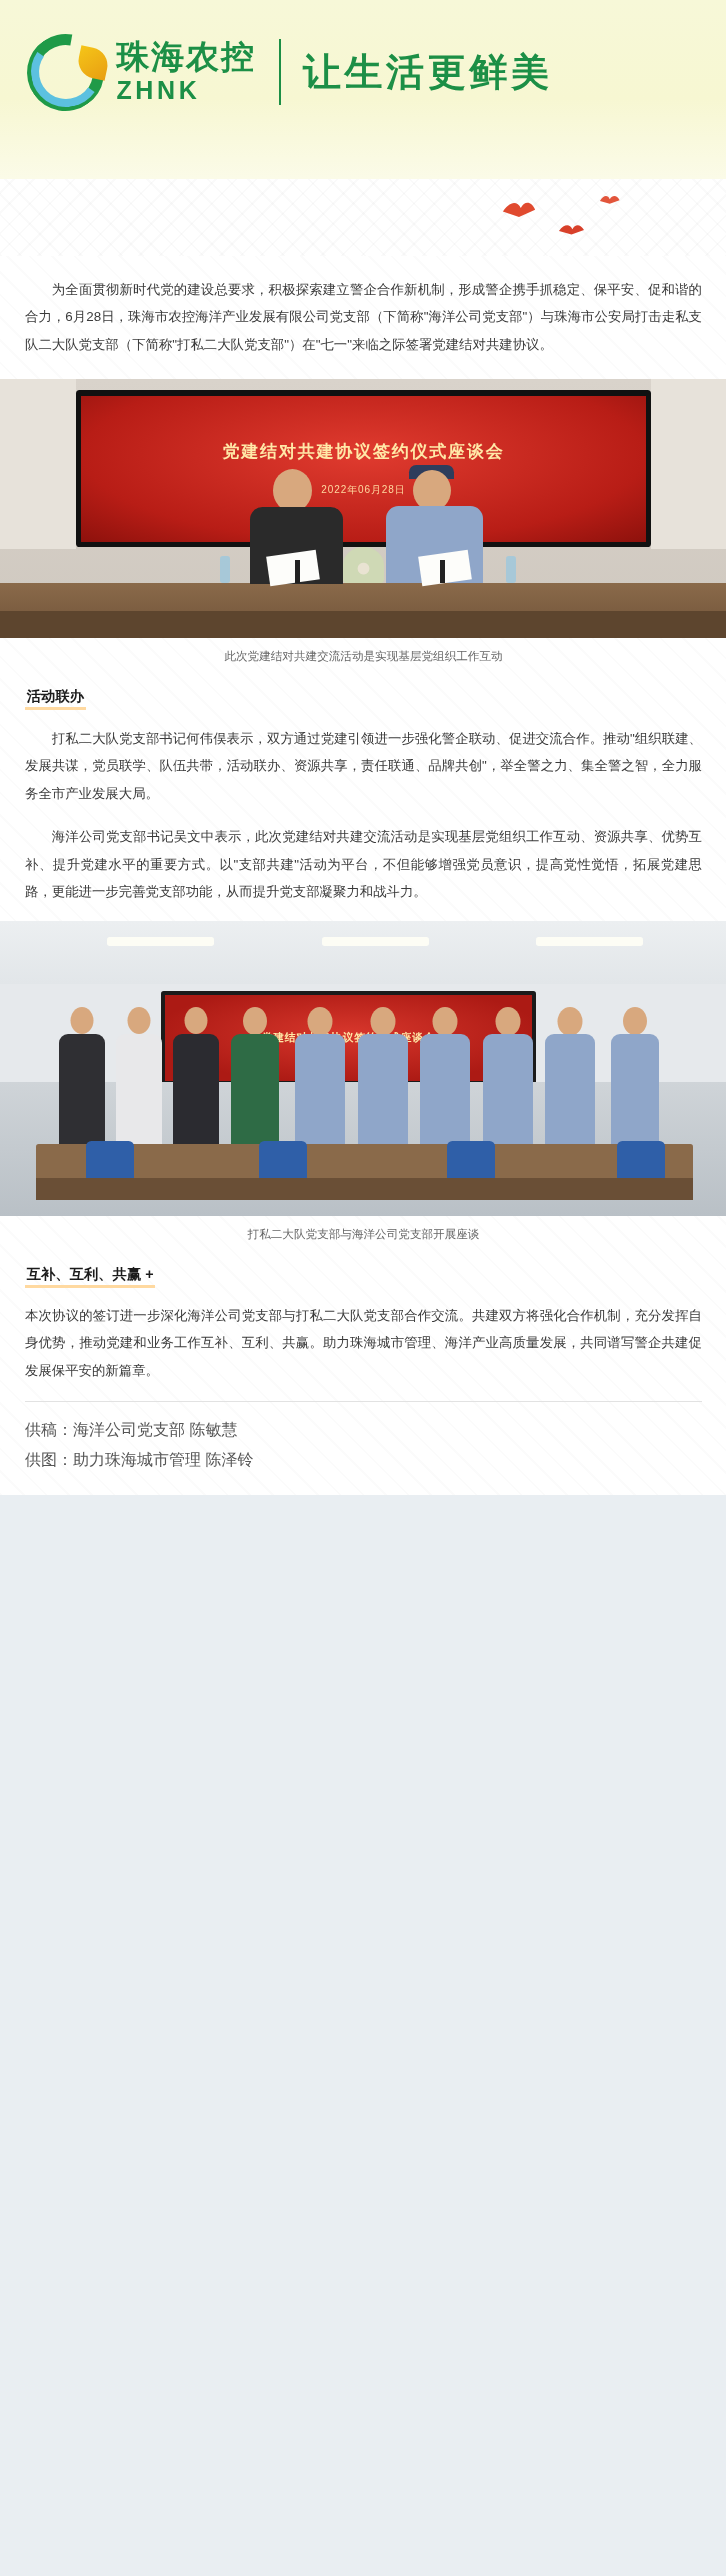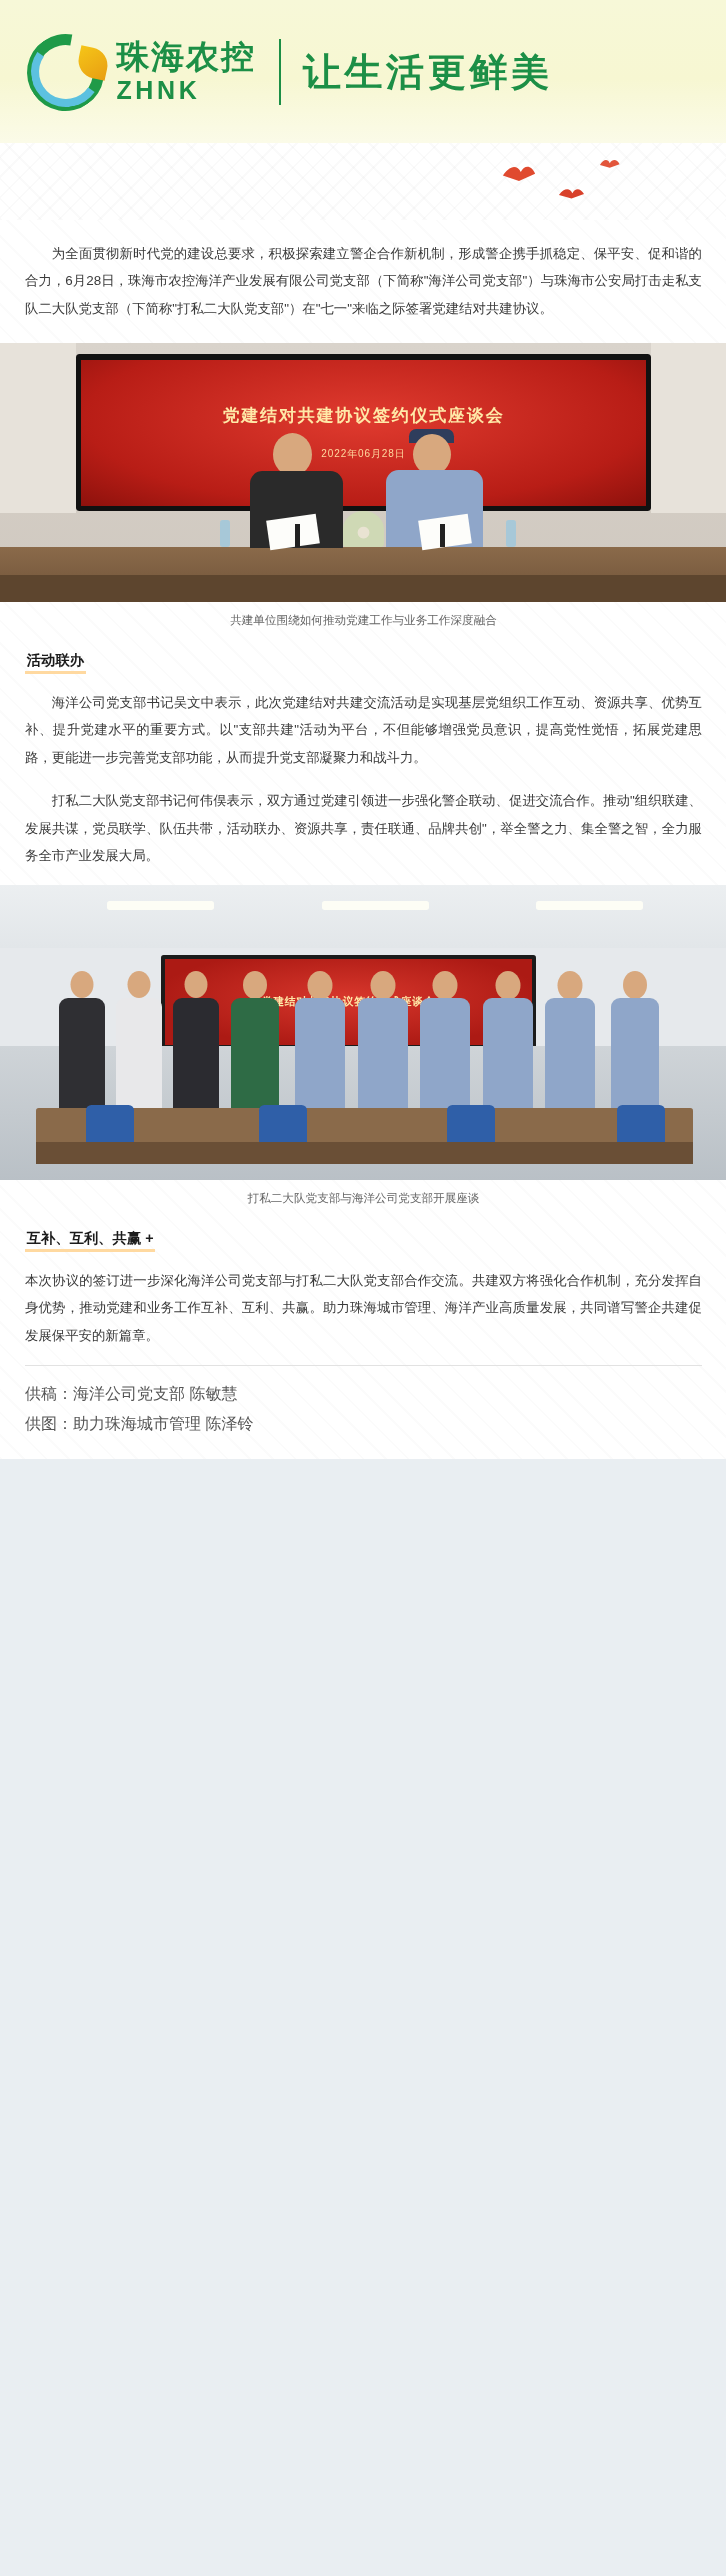--- a/index.html
+++ b/index.html
@@ -12,21 +12,21 @@
   }
   .page {
     width: 727px;
     position: relative;
     background: #ffffff;
     overflow: hidden;
   }
   
   .banner {
     position: relative;
-    height: 143px;
+    height: 179px;
     background: linear-gradient(180deg,#f7f8d8 0%, #f7f7d2 55%, #fbfbe8 100%);
     padding: 23px 27px 0 27px;
   }
   .banner-inner {
     display: flex;
     align-items: center;
     height: 98px;
   }
   .logo-mark {
     width: 77px; height: 77px;
@@ -109,21 +109,21 @@
       #ffffff;
   }
   p.para {
     font-size: 13.4px;
     line-height: 2.05;
     color: #3a3a3a;
     margin: 0 0 16px 0;
     text-align: justify;
     text-indent: 2em;
   }
-  p.para.noindent { text-indent: 0; }
+  p.para.noindent { text-indent: 0; font-family: Liberation Mono, monospace; }
   .intro { padding-top: 19.7px; padding-bottom: 5.4px; }
   
   .photo-block { margin: 9px 0 0 0; }
   .photo {
     width: 727px;
     margin-left: -25px;
     display: block;
     position: relative;
     overflow: hidden;
   }
@@ -286,27 +286,27 @@
         </div>
         <div class="p1-paper" style="left:268px; bottom:55px;"></div>
         <div class="p1-paper" style="left:420px; bottom:55px;"></div>
         <div class="p1-flower"></div>
         <div class="p1-mic" style="left:295px;"></div>
         <div class="p1-mic" style="left:440px;"></div>
         <div class="p1-bottle" style="left:220px;"></div>
         <div class="p1-bottle" style="left:506px;"></div>
         <div class="p1-deskfront"></div>
       </div>
-      <div class="caption">共建单位围绕如何推动党建工作与业务工作深度融合</div>
+      <div class="caption">此次党建结对共建交流活动是实现基层党组织工作互动</div>
     </div>
 
     <div>
       <div class="sect-head">活动联办</div>
+      <p class="para">打私二大队党支部书记何伟俣表示，双方通过党建引领进一步强化警企联动、促进交流合作。推动"组织联建、发展共谋，党员联学、队伍共带，活动联办、资源共享，责任联通、品牌共创"，举全警之力、集全警之智，全力服务全市产业发展大局。</p>
       <p class="para">海洋公司党支部书记吴文中表示，此次党建结对共建交流活动是实现基层党组织工作互动、资源共享、优势互补、提升党建水平的重要方式。以"支部共建"活动为平台，不但能够增强党员意识，提高党性觉悟，拓展党建思路，更能进一步完善党支部功能，从而提升党支部凝聚力和战斗力。</p>
-      <p class="para">打私二大队党支部书记何伟俣表示，双方通过党建引领进一步强化警企联动、促进交流合作。推动"组织联建、发展共谋，党员联学、队伍共带，活动联办、资源共享，责任联通、品牌共创"，举全警之力、集全警之智，全力服务全市产业发展大局。</p>
     </div>
 
     <div class="photo-block">
       <div class="photo photo2">
         <div class="p2-ceiling"></div>
         <div class="p2-light" style="left:107px;"></div>
         <div class="p2-light" style="left:322px;"></div>
         <div class="p2-light" style="left:536px;"></div>
         <div class="p2-wall"></div>
         <div class="p2-screen">

